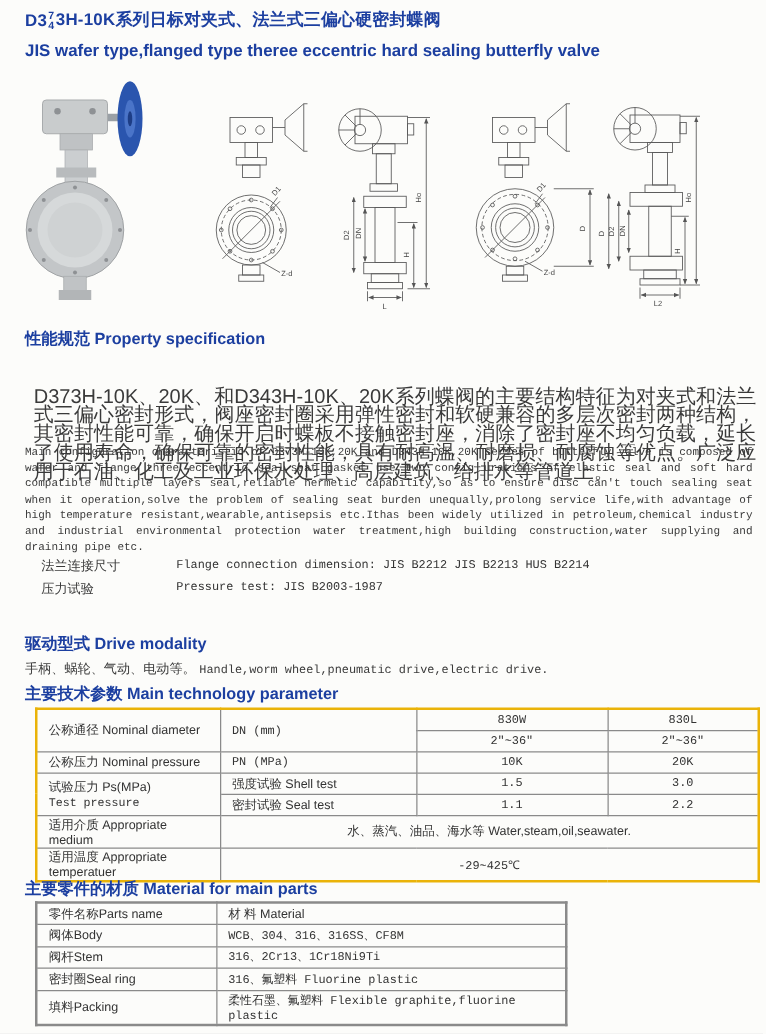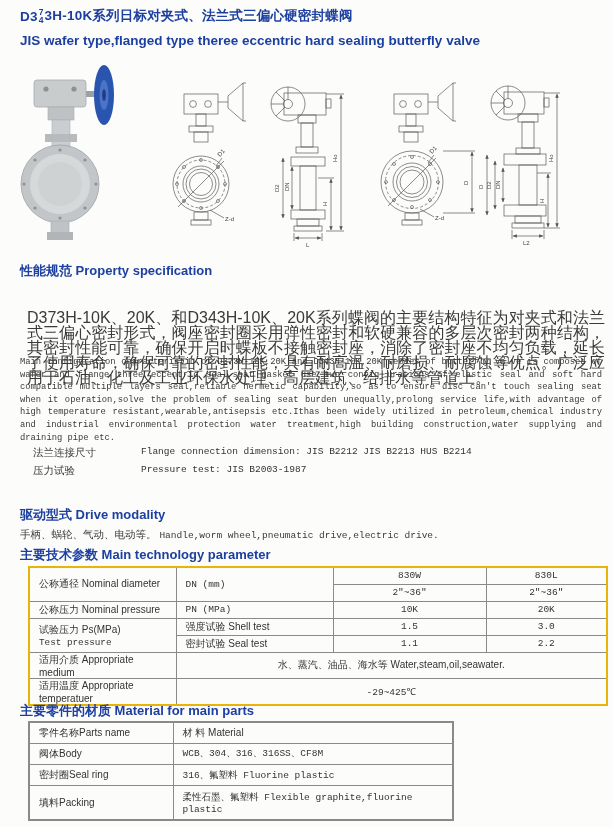--- a/index.html
+++ b/index.html
@@ -325,20 +325,24 @@
     <tbody>
         <tr style="height:16px">
       <td class="lbl">零件名称Parts name</td>
       <td class="lbl">材 料 Material</td>
     </tr>
     <tr style="height:16px">
       <td class="lbl">阀体Body</td>
       <td class="lbl mono">WCB、304、316、316SS、CF8M</td>
     </tr>
     <tr style="height:16px">
+      <td class="lbl">阀杆Stem</td>
+      <td class="lbl mono">316、2Cr13、1Cr18Ni9Ti</td>
+    </tr>
+    <tr style="height:16px">
       <td class="lbl">密封圈Seal ring</td>
       <td class="lbl mono">316、氟塑料 Fluorine plastic</td>
     </tr>
     <tr style="height:16px">
       <td class="lbl">填料Packing</td>
       <td class="lbl mono">柔性石墨、氟塑料 Flexible graphite,fluorine plastic</td>
     </tr>
   </tbody>
     </table>
 

